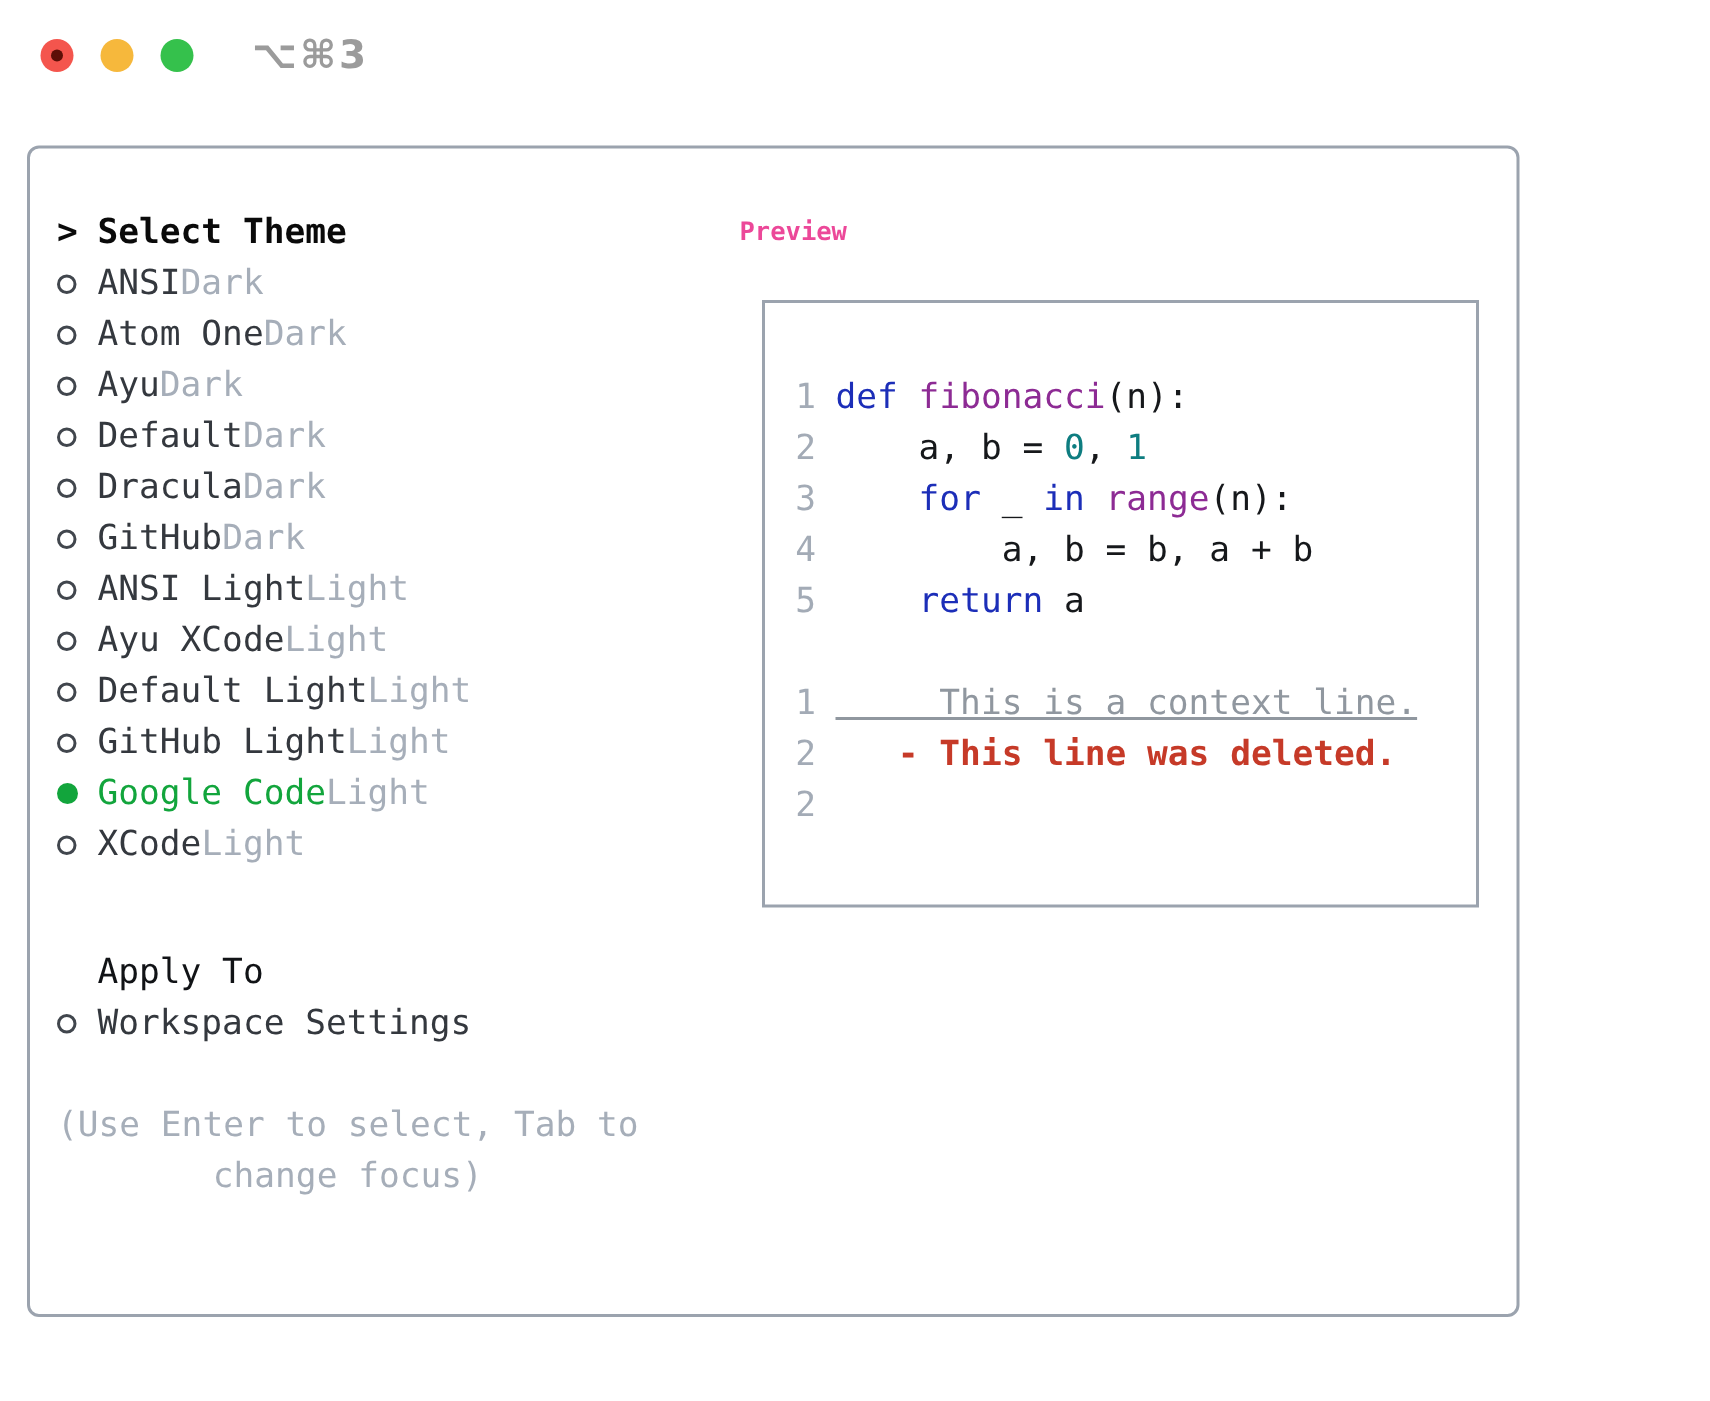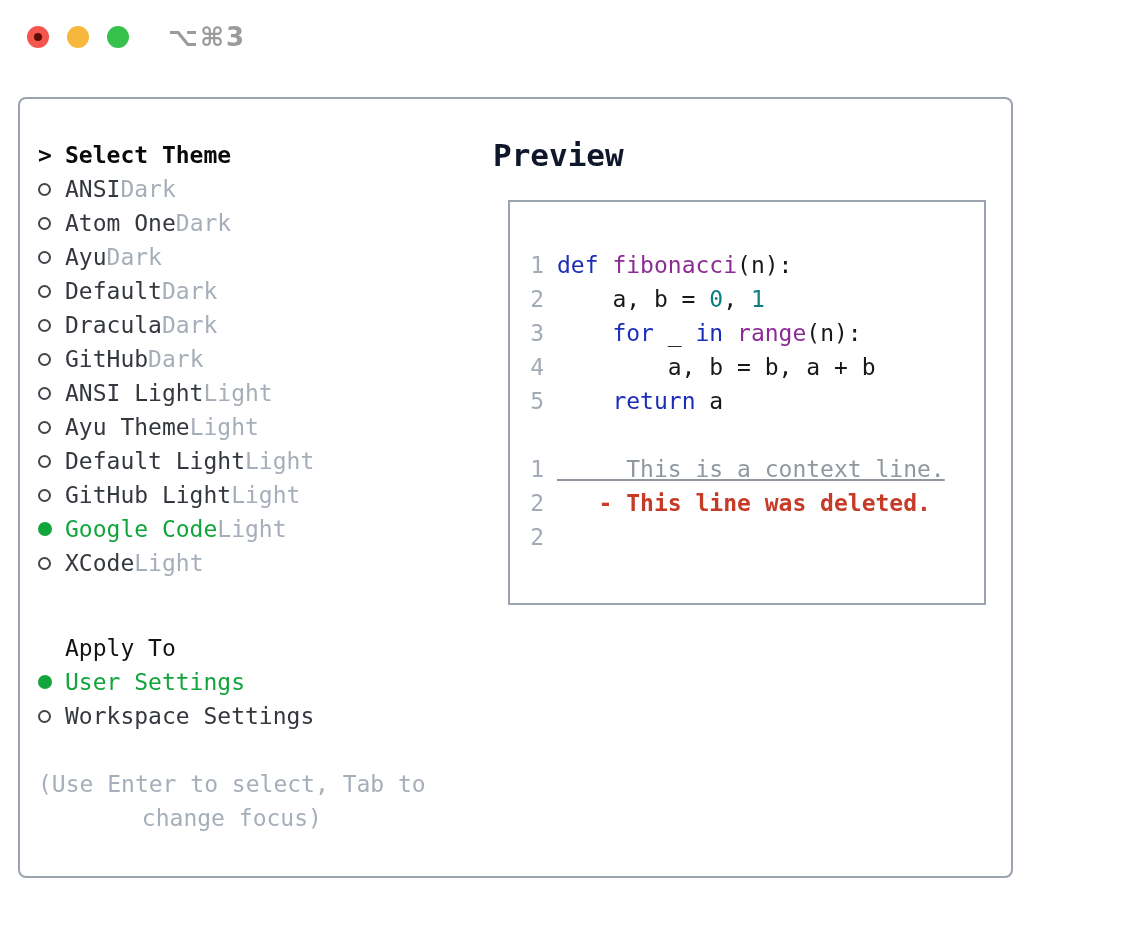--- a/index.html
+++ b/index.html
@@ -43,21 +43,21 @@
   .tname.sel{color:var(--sel);}
   .tvariant{color:var(--muted);text-align:right;}
   .apply-header{margin-top:51px;}
   .apply-header .hlabel{margin-left:27px;color:#111316;}
   .opt-label.sel{color:var(--sel);}
   .hint{margin-top:34px;color:var(--muted);font-size:23px;}
   .hint .hline{height:34px;line-height:34px;white-space:pre;text-align:center;}
   
   .preview-title{
     position:absolute;left:473px;top:39px;height:34px;line-height:34px;
-    font-size:31px;font-weight:bold;color:#0f172a;
+    font-size:17px;font-weight:bold;color:#ec4899;
   }
   .preview-box{
     position:absolute;left:488px;top:101px;width:478px;height:405px;
     border:2px solid var(--border);background:#fff;padding-top:46px;overflow:hidden;
   }
   .crow{display:flex;height:34px;line-height:34px;font-size:23px;}
   .ln{width:34px;text-align:right;margin-right:13px;color:var(--muted2);flex:none;}
   .ctext{white-space:pre;}
   .kw{color:var(--kw);} .fn{color:var(--fn);} .num{color:var(--num);} .pl{color:var(--pl);}
   .ctx{color:var(--ctx);text-decoration:underline;} .del{color:var(--del);font-weight:bold;} .add{color:var(--add);}
@@ -83,32 +83,31 @@
         <span class="marker"><span class="cursor">&gt;</span></span><span class="hdr-label">Select Theme</span>
       </div>
       <div>
           <div class="trow"><span class="marker"><span class="ring"></span></span><span class="tname">ANSI</span> <span class="tvariant">Dark</span></div>
           <div class="trow"><span class="marker"><span class="ring"></span></span><span class="tname">Atom One</span> <span class="tvariant">Dark</span></div>
           <div class="trow"><span class="marker"><span class="ring"></span></span><span class="tname">Ayu</span> <span class="tvariant">Dark</span></div>
           <div class="trow"><span class="marker"><span class="ring"></span></span><span class="tname">Default</span> <span class="tvariant">Dark</span></div>
           <div class="trow"><span class="marker"><span class="ring"></span></span><span class="tname">Dracula</span> <span class="tvariant">Dark</span></div>
           <div class="trow"><span class="marker"><span class="ring"></span></span><span class="tname">GitHub</span> <span class="tvariant">Dark</span></div>
           <div class="trow"><span class="marker"><span class="ring"></span></span><span class="tname">ANSI Light</span> <span class="tvariant">Light</span></div>
-          <div class="trow"><span class="marker"><span class="ring"></span></span><span class="tname">Ayu Theme</span> <span class="tvariant">Light</span></div>
+          <div class="trow"><span class="marker"><span class="ring"></span></span><span class="tname">Ayu XCode</span> <span class="tvariant">Light</span></div>
           <div class="trow"><span class="marker"><span class="ring"></span></span><span class="tname">Default Light</span> <span class="tvariant">Light</span></div>
           <div class="trow"><span class="marker"><span class="ring"></span></span><span class="tname">GitHub Light</span> <span class="tvariant">Light</span></div>
           <div class="trow"><span class="marker"><span class="dot"></span></span><span class="tname sel">Google Code</span> <span class="tvariant">Light</span></div>
           <div class="trow"><span class="marker"><span class="ring"></span></span><span class="tname">XCode</span> <span class="tvariant">Light</span></div>
         </div>
 
       <div class="trow apply-header">
         <span class="hlabel">Apply To</span>
       </div>
       <div>
-          <div class="trow"><span class="marker"><span class="dot"></span></span><span class="opt-label sel">User Settings</span></div>
           <div class="trow"><span class="marker"><span class="ring"></span></span><span class="opt-label">Workspace Settings</span></div>
         </div>
 
       <div class="hint">
           <div class="hline">(Use Enter to select, Tab to</div>
           <div class="hline">change focus)</div>
         </div>
     </div>
 
     <div class="preview-title">Preview</div>

